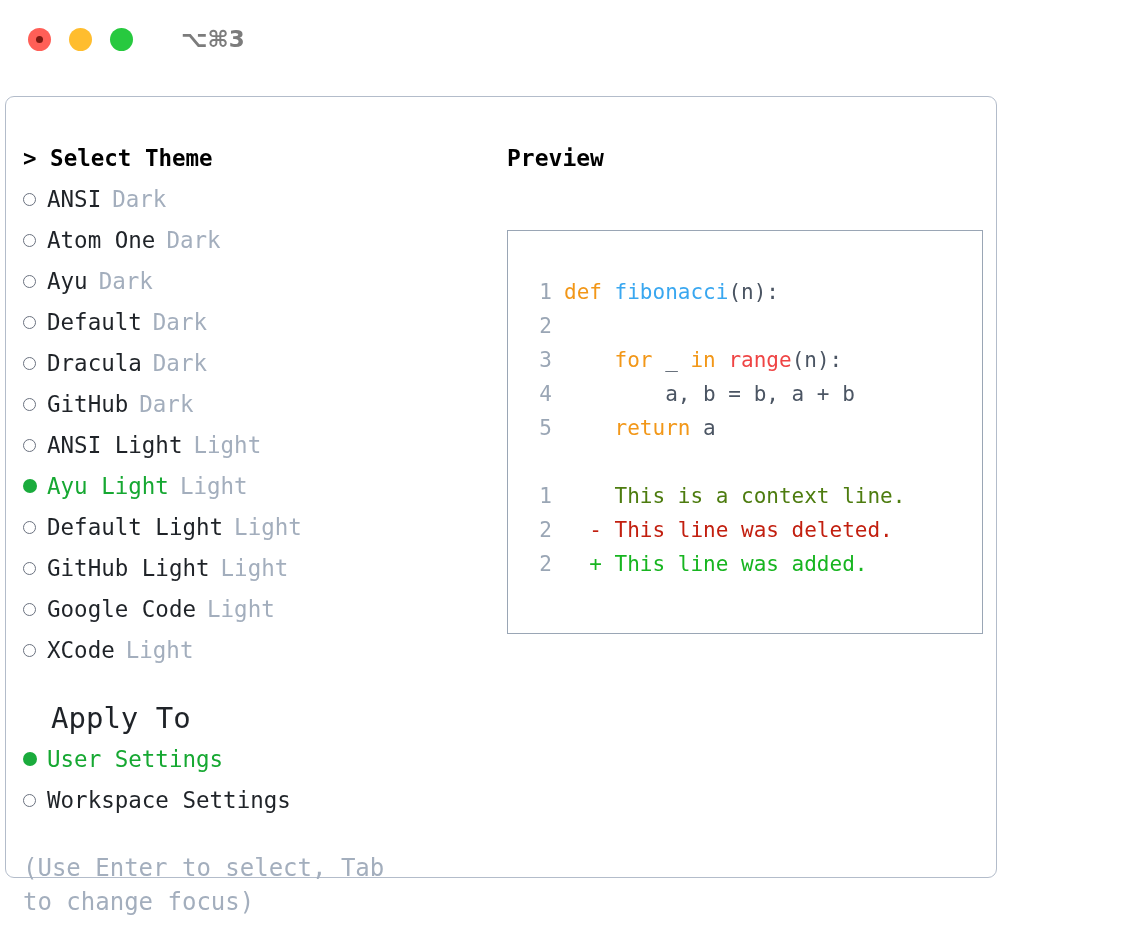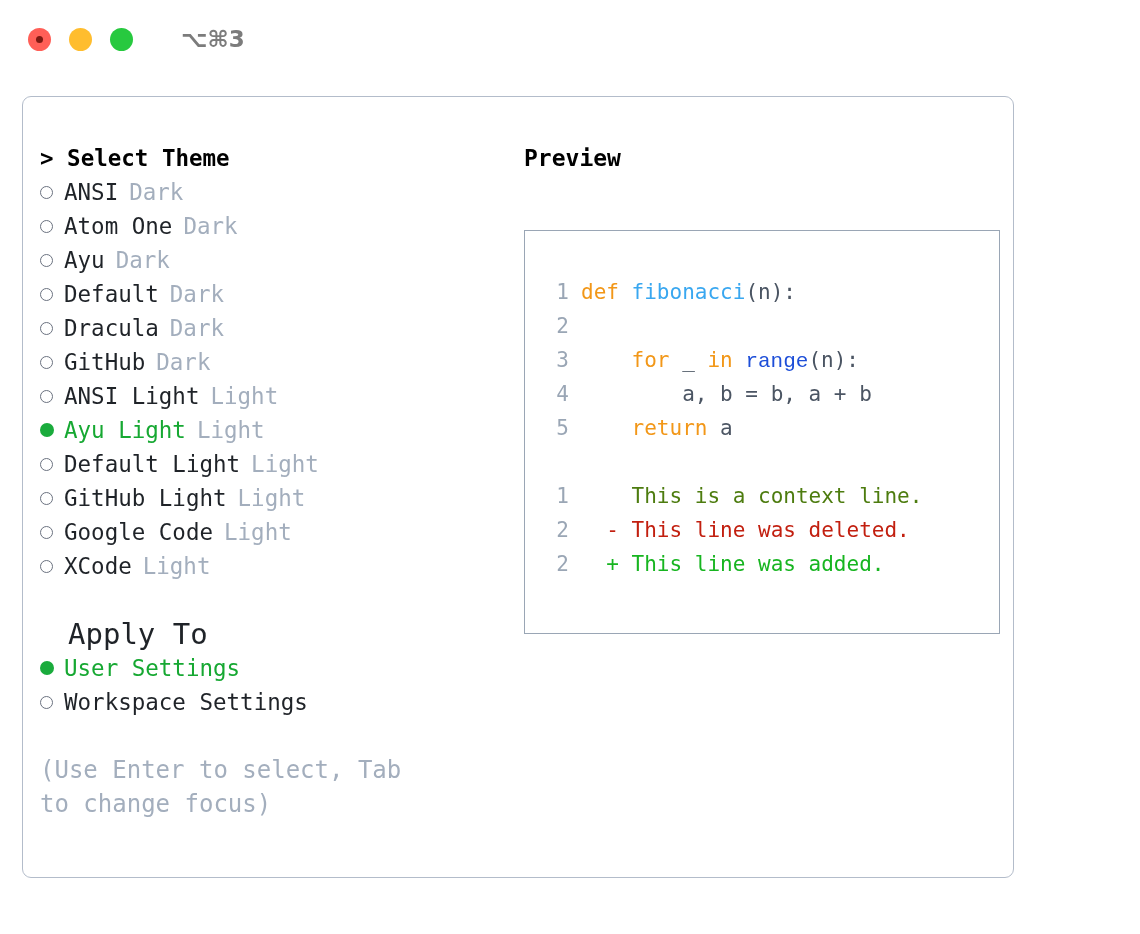--- a/index.html
+++ b/index.html
@@ -61,21 +61,21 @@
     font-size: 23px;
     font-weight: bold;
     color: #7c7c7c;
     letter-spacing: 0px;
     font-family: "DejaVu Sans", "Liberation Sans", sans-serif;
   }
 
   
   .card {
     position: absolute;
-    left: 22px;
+    left: 5px;
     top: 96px;
     width: 992px;
     height: 782px;
     border: 1.6px solid #b3bcca;
     border-radius: 9px;
     box-sizing: border-box;
     background: #ffffff;
   }
 
   .card-inner {
@@ -101,20 +101,21 @@
   }
   .section-head.bold { font-weight: bold; }
 
   .opt-row {
     display: flex;
     align-items: center;
     height: 34px;
     font-size: 22.5px;
     line-height: 34px;
     white-space: pre;
+    margin-top: 7px;
   }
   .marker {
     width: 24px;
     flex: none;
     display: flex;
     align-items: center;
     justify-content: flex-start;
   }
   .dot-empty {
     width: 13px;
@@ -191,21 +192,21 @@
     flex: none;
     text-align: right;
     color: #9aa6b5;
     margin-right: 12px;
   }
   .code-gap { height: 34px; }
 
   .tok-kw   { color: #f29718; }
   .tok-fn   { color: #39a7f0; }
   .tok-num  { color: #a37acc; }
-  .tok-call { color: #1d4ed8; font-family: Liberation Mono, monospace; }
+  .tok-call { color: #ef4444; }
   .tok-txt  { color: #4b5563; }
 
   .diff-ctx { color: #4d7c0f; }
   .diff-del { color: #c21f0f; }
   .diff-add { color: #17b520; }
 </style>
 </head>
 <body>
 
 <div class="window">

